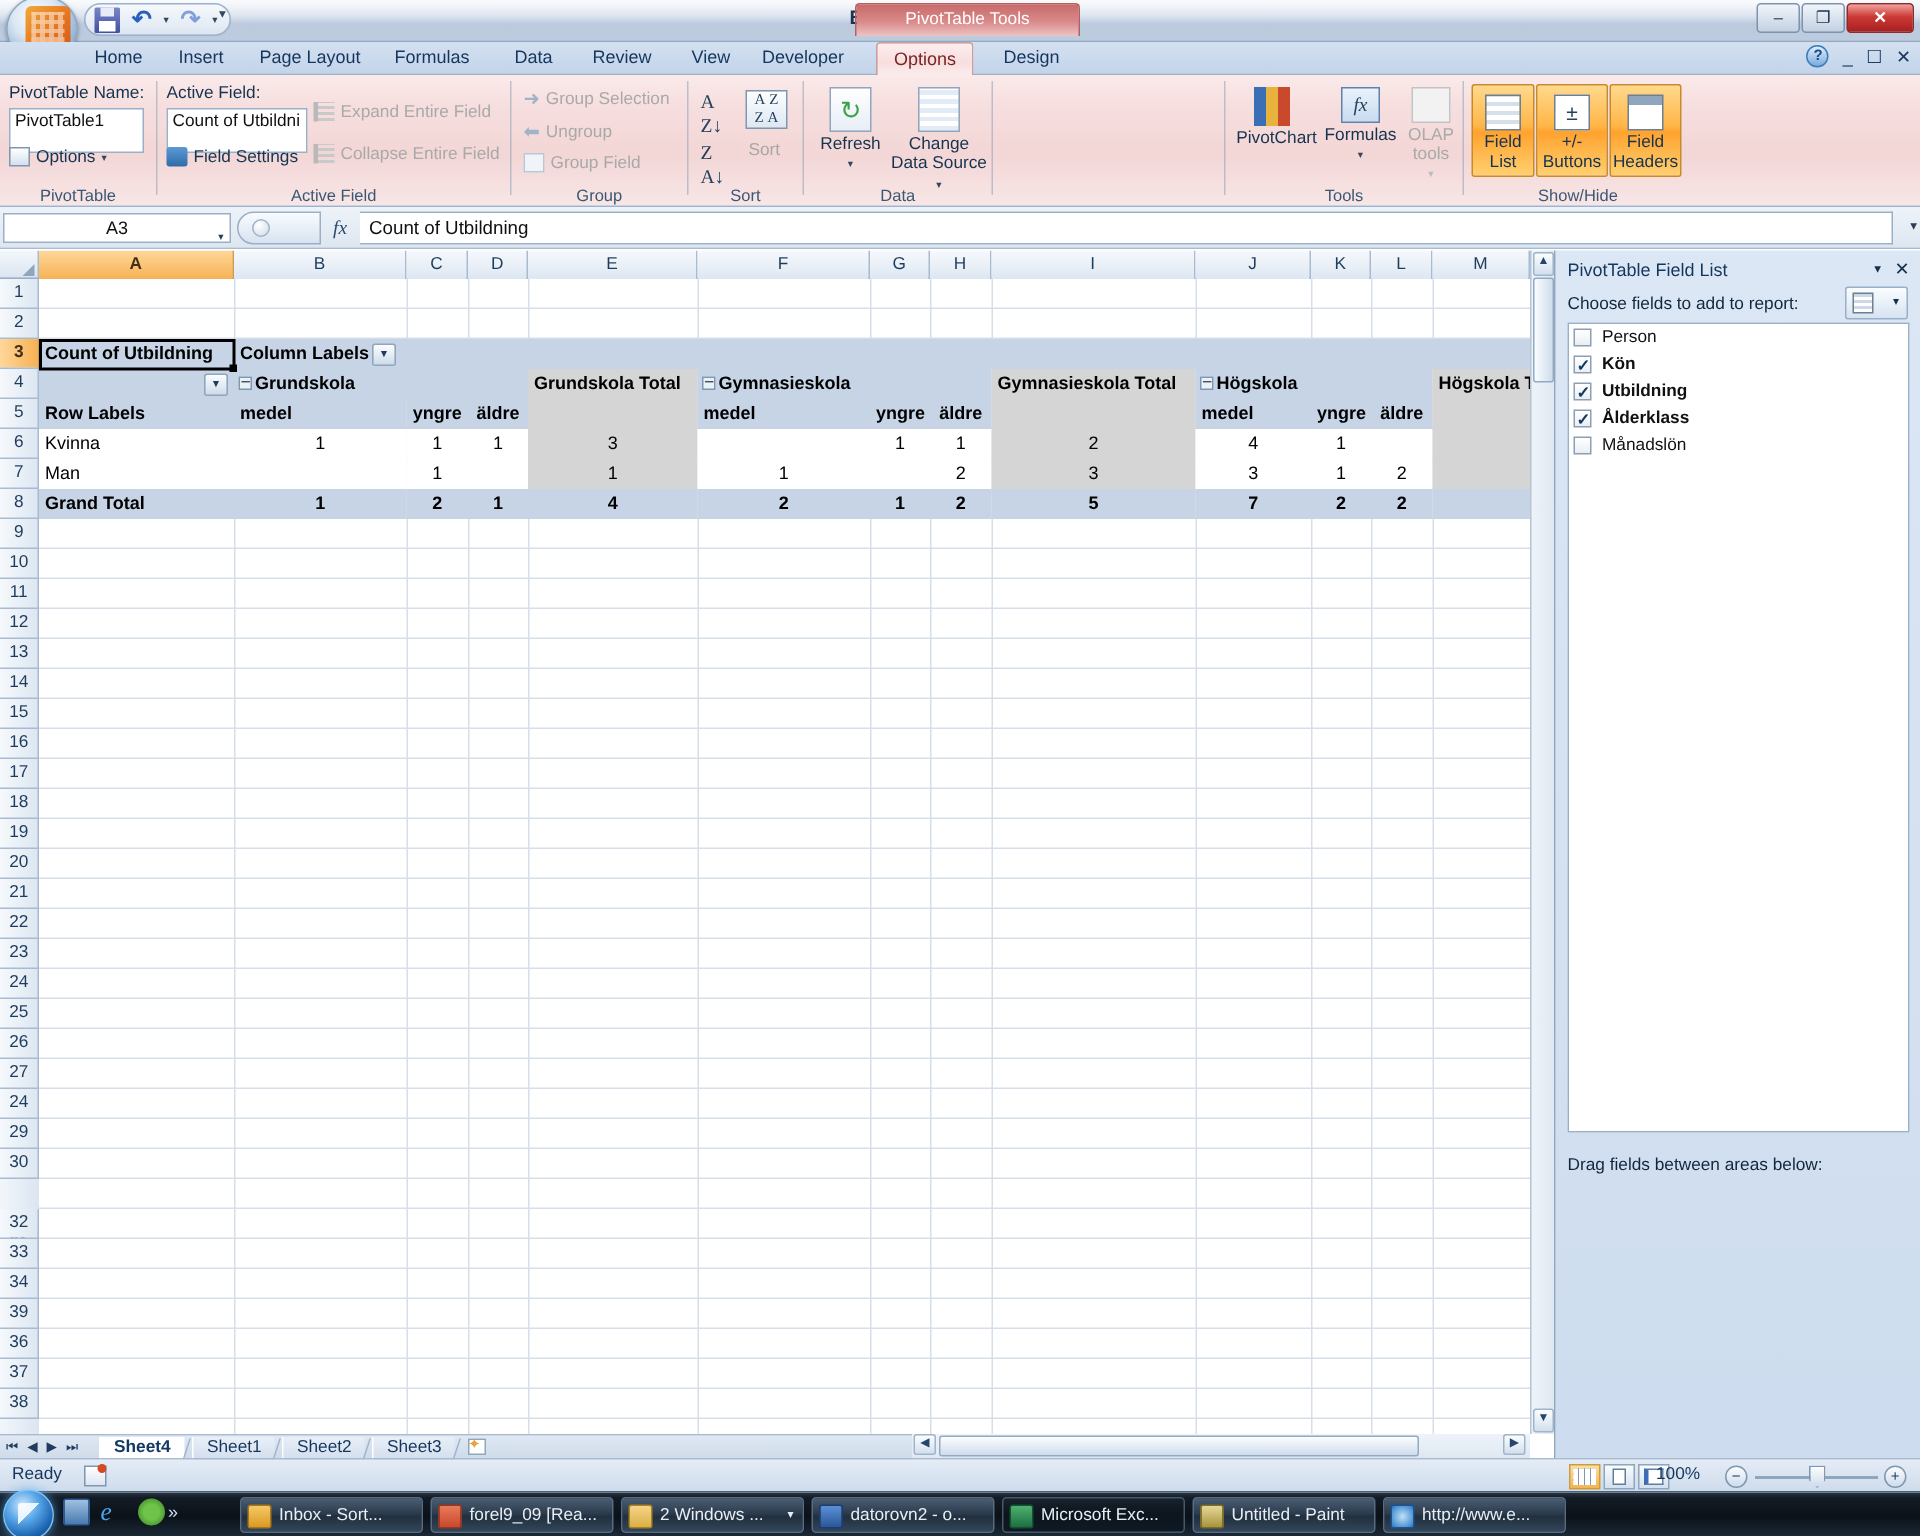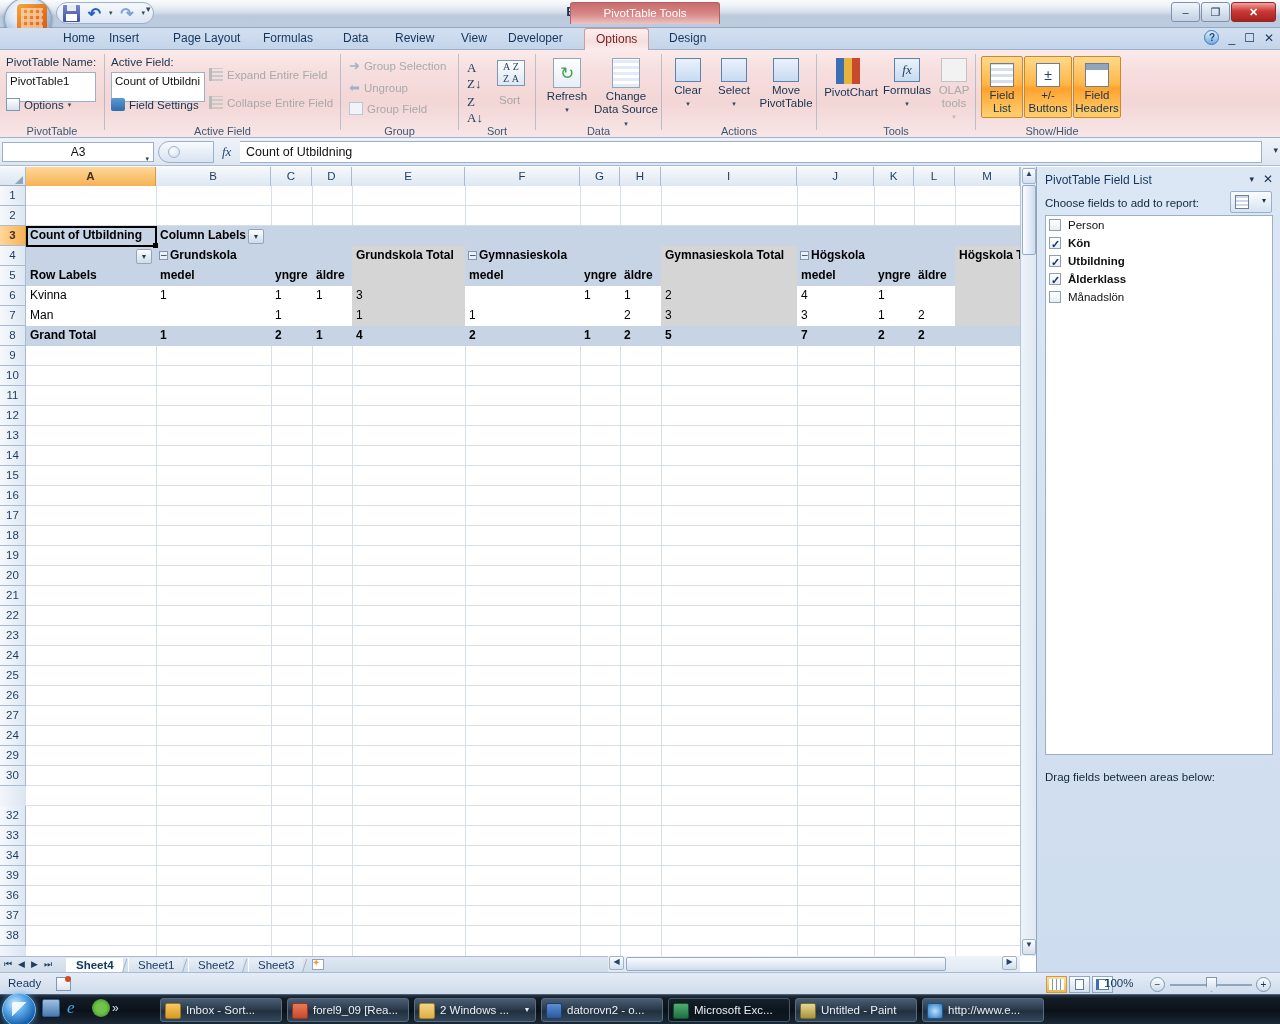--- a/index.html
+++ b/index.html
@@ -210,21 +210,21 @@
   .gl-h{ position:absolute; left:0; width:1010px; height:1px; background:#d6dfe9; }
 
   .pcell{
     position:absolute; height:20px; line-height:19px; font-size:12px; color:#000;
     padding:0 4px; overflow:hidden; white-space:nowrap;
   }
   .pv-head{ background:#c6d4e6; }
   .pv-total{ background:#d5d5d5; }
   .pv-grand{ background:#c6d4e6; font-weight:bold; }
   .pv-body{ background:#fff; }
-  .right{ text-align:left; }
+  .right{ text-align:center; }
   .bold{ font-weight:bold; }
   .filterbtn{
     position:absolute; width:16px; height:15px;
     border:1px solid #8fa6bd; border-radius:2px;
     background:linear-gradient(180deg,#fdfefe,#cfdbea);
     text-align:center; line-height:13px; font-size:7px; color:#1d3c5e;
   }
   .expandbox{
     position:absolute; width:9px; height:9px; border:1px solid #7f97b1;
     background:#eaf0f7; font-size:9px; line-height:7px; text-align:center; color:#123; font-family:"DejaVu Sans",sans-serif;
@@ -384,21 +384,21 @@
   <div id="ctx-tab-label">PivotTable Tools</div>
   <div id="winbtns">
     <div class="winbtn">–</div>
     <div class="winbtn">❐</div>
     <div class="winbtn close">✕</div>
   </div>
 </div>
 
 <div id="tabstrip">
   <div class="rtab" style="left:52px">Home</div>
-  <div class="rtab" style="left:98px">Insert</div>
+  <div class="rtab" style="left:108px">Insert</div>
   <div class="rtab" style="left:162px">Page Layout</div>
   <div class="rtab" style="left:252px">Formulas</div>
   <div class="rtab" style="left:332px">Data</div>
   <div class="rtab" style="left:384px">Review</div>
   <div class="rtab" style="left:450px">View</div>
   <div class="rtab" style="left:497px">Developer</div>
   <div class="rtab active" style="left:584px">Options</div>
   <div class="rtab" style="left:658px">Design</div>
   <div id="helpbtns">
     <span class="circ-help">?</span>
@@ -477,37 +477,20 @@
     </div>
     <div class="bigbtn" style="left:58px;top:8px;width:64px">
       <span class="ic ic-sheet" style="width:28px;height:30px;background:repeating-linear-gradient(0deg,#e3ecf6 0 3px,#fff 3px 6px)"></span>
       <span>Change Data Source</span>
       <span class="tiny-arrow">▾</span>
     </div>
     <div class="grp-label">Data</div>
   </div>
   <div class="grp-sep" style="left:661px"></div>
 
-  <div class="grp" style="left:662px;width:154px">
-    <div class="bigbtn" style="left:4px;top:8px;width:44px">
-      <span class="ic ic-blue" style="width:26px;height:24px"></span>
-      <span>Clear</span>
-      <span class="tiny-arrow" style="display:block">▾</span>
-    </div>
-    <div class="bigbtn" style="left:48px;top:8px;width:48px">
-      <span class="ic ic-blue" style="width:26px;height:24px"></span>
-      <span>Select</span>
-      <span class="tiny-arrow" style="display:block">▾</span>
-    </div>
-    <div class="bigbtn" style="left:96px;top:8px;width:56px">
-      <span class="ic ic-blue" style="width:26px;height:24px"></span>
-      <span>Move PivotTable</span>
-    </div>
-    <div class="grp-label">Actions</div>
-  </div>
   <div class="grp-sep" style="left:816px"></div>
 
   <div class="grp" style="left:817px;width:158px">
     <div class="bigbtn" style="left:4px;top:8px;width:60px">
       <span class="ic" style="width:30px;height:26px;background:linear-gradient(90deg,#3b6fb5 0 8px,#e8b33c 8px 16px,#c8492c 16px 24px,transparent 24px)"></span>
       <span>PivotChart</span>
     </div>
     <div class="bigbtn" style="left:64px;top:8px;width:52px">
       <span class="ic ic-blue" style="width:26px;height:24px;font-style:italic;font-size:13px;color:#24425f;line-height:22px;font-family:'Liberation Serif',serif">fx</span>
       <span>Formulas</span>

